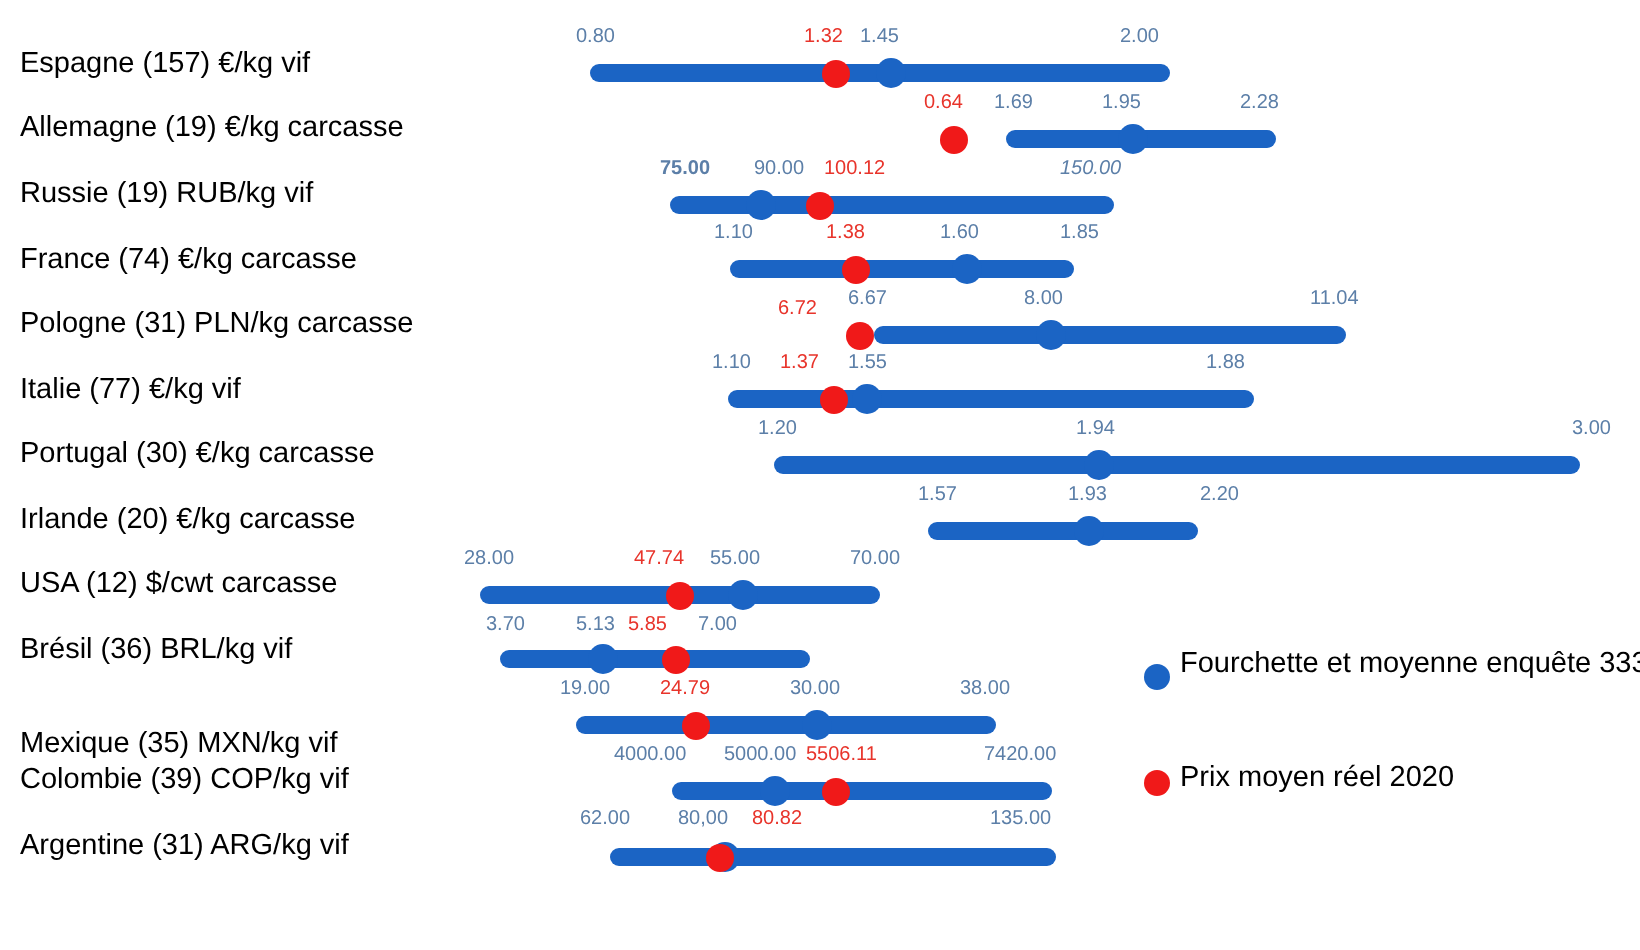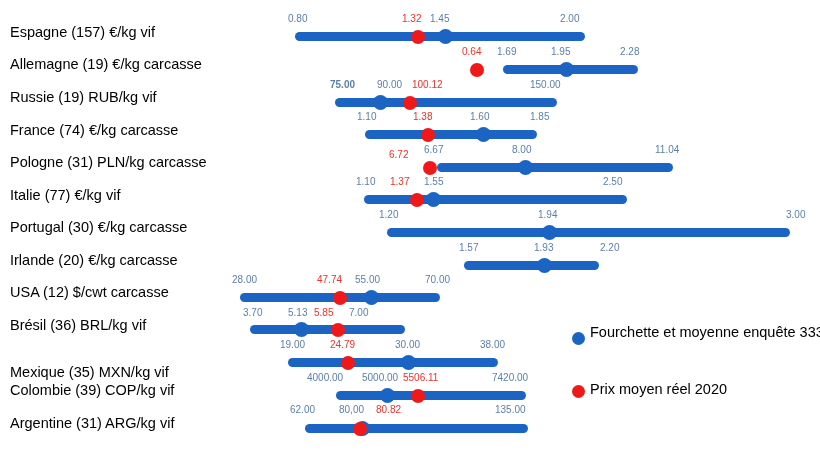--- a/index.html
+++ b/index.html
@@ -78,21 +78,21 @@
     <div class="bar" style="left: 503px; top: 65px; width: 135px;"></div>
     <div class="val val-blue" style="left: 497px; top: 47px;">1.69</div>
     <div class="val val-blue" style="left: 620px; top: 47px;">2.28</div>
     <div class="val val-blue" style="left: 551px; top: 47px;">1.95</div>
     <div class="val val-red" style="left: 462px; top: 47px;">0.64</div>
     <div class="dot dot-blue" style="left: 559px; top: 62px;"></div>
     <div class="dot dot-red" style="left: 470px; top: 62.5px;"></div>
     <div class="row-label" style="top: 90px;">Russie (19) RUB/kg vif</div>
     <div class="bar" style="left: 335px; top: 98px; width: 222px;"></div>
     <div class="val val-blue" style="left: 330px; top: 80px; font-weight: bold;">75.00</div>
-    <div class="val val-blue" style="left: 530px; top: 80px;">150.00</div>
+    <div class="val val-blue" style="left: 530px; top: 80px; font-style: italic;">150.00</div>
     <div class="val val-blue" style="left: 377px; top: 80px;">90.00</div>
     <div class="val val-red" style="left: 412px; top: 80px;">100.12</div>
     <div class="dot dot-blue" style="left: 373px; top: 95px;"></div>
     <div class="dot dot-red" style="left: 403px; top: 95.5px;"></div>
     <div class="row-label" style="top: 123px;">France (74) €/kg carcasse</div>
     <div class="bar" style="left: 365px; top: 130px; width: 172px;"></div>
     <div class="val val-blue" style="left: 357px; top: 112px;">1.10</div>
     <div class="val val-blue" style="left: 530px; top: 112px;">1.85</div>
     <div class="val val-blue" style="left: 470px; top: 112px;">1.60</div>
     <div class="val val-red" style="left: 413px; top: 112px;">1.38</div>
@@ -102,21 +102,21 @@
     <div class="bar" style="left: 437px; top: 163px; width: 236px;"></div>
     <div class="val val-blue" style="left: 424px; top: 145px;">6.67</div>
     <div class="val val-blue" style="left: 655px; top: 145px;">11.04</div>
     <div class="val val-blue" style="left: 512px; top: 145px;">8.00</div>
     <div class="val val-red" style="left: 389px; top: 150px;">6.72</div>
     <div class="dot dot-blue" style="left: 518px; top: 160px;"></div>
     <div class="dot dot-red" style="left: 423px; top: 160.5px;"></div>
     <div class="row-label" style="top: 188px;">Italie (77) €/kg vif</div>
     <div class="bar" style="left: 364px; top: 195px; width: 263px;"></div>
     <div class="val val-blue" style="left: 356px; top: 177px;">1.10</div>
-    <div class="val val-blue" style="left: 603px; top: 177px;">2.50</div>
+    <div class="val val-blue" style="left: 603px; top: 177px;">1.88</div>
     <div class="val val-blue" style="left: 424px; top: 177px;">1.55</div>
     <div class="val val-red" style="left: 390px; top: 177px;">1.37</div>
     <div class="dot dot-blue" style="left: 426px; top: 192px;"></div>
     <div class="dot dot-red" style="left: 410px; top: 192.5px;"></div>
     <div class="row-label" style="top: 220px; text-align: right;">Portugal (30) €/kg carcasse</div>
     <div class="bar" style="left: 387px; top: 228px; width: 403px;"></div>
     <div class="val val-blue" style="left: 379px; top: 210px;">1.20</div>
     <div class="val val-blue" style="left: 786px; top: 210px;">3.00</div>
     <div class="val val-blue" style="left: 538px; top: 210px;">1.94</div>
     <div class="dot dot-blue" style="left: 542px; top: 225px;"></div>

